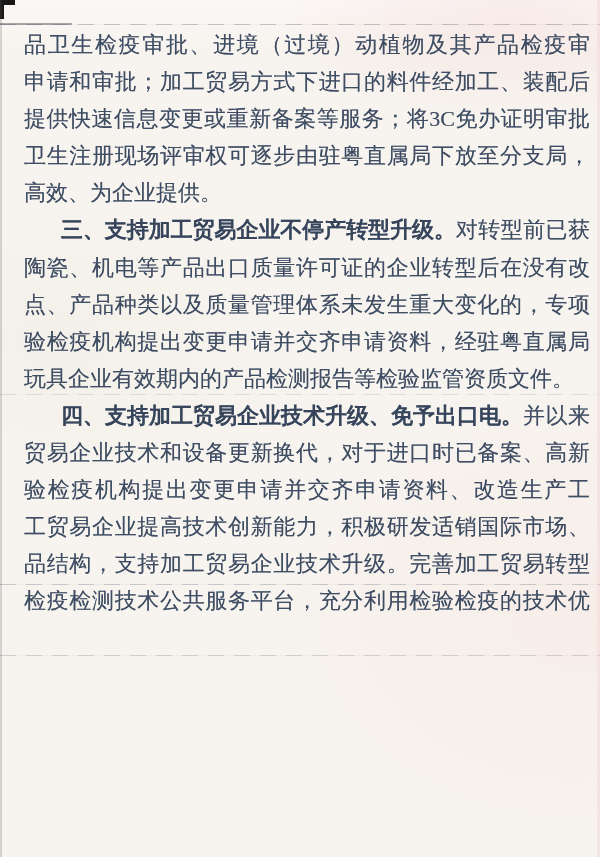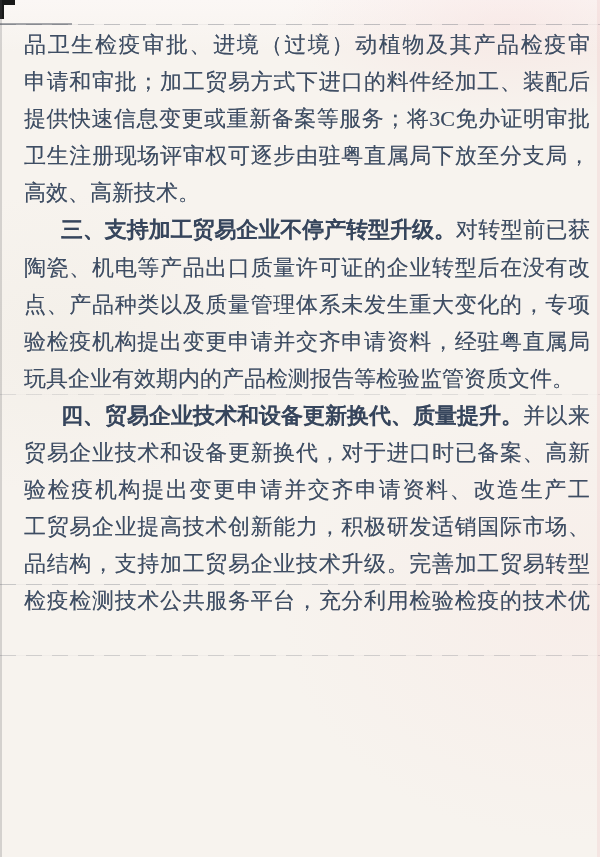--- a/index.html
+++ b/index.html
@@ -68,26 +68,26 @@
   <div class="fold-line fold-3"></div>
   <div class="fold-line fold-4"></div>
   <div class="edge-left"></div>
   <div class="edge-right"></div>
 
   <div class="text-block" id="text-block">
       <div class="line"><span>品卫生检疫审批、进境（过境）动植物及其产品检疫审批、出口卫</span></div>
       <div class="line"><span>申请和审批；加工贸易方式下进口的料件经加工、装配后以成品形</span></div>
       <div class="line"><span>提供快速信息变更或重新备案等服务；将3C免办证明审批权和出口</span></div>
       <div class="line"><span>卫生注册现场评审权可逐步由驻粤直属局下放至分支局，为企业提供</span></div>
-      <div class="line para-end"><span>高效、高新技术。</span></div>
+      <div class="line para-end"><span>高效、为企业提供。</span></div>
       <div class="line indent"><span class="heading">三、支持加工贸易企业不停产转型升级。</span><span>对转型前已获得玩具、</span></div>
       <div class="line"><span>陶瓷、机电等产品出口质量许可证的企业转型后在没有改变生产地</span></div>
       <div class="line"><span>点、产品种类以及质量管理体系未发生重大变化的，专项检测等手续</span></div>
       <div class="line"><span>验检疫机构提出变更申请并交齐申请资料，经驻粤直属局审批后可</span></div>
       <div class="line para-end"><span>玩具企业有效期内的产品检测报告等检验监管资质文件。</span></div>
-      <div class="line indent"><span class="heading">四、贸易企业技术和设备更新换代、质量提升。</span><span>并以来料加工</span></div>
+      <div class="line indent"><span class="heading">四、支持加工贸易企业技术升级、免予出口电。</span><span>并以来料加工</span></div>
       <div class="line"><span>贸易企业技术和设备更新换代，对于进口时已备案、高新技术、先</span></div>
       <div class="line"><span>验检疫机构提出变更申请并交齐申请资料、改造生产工艺，促进加</span></div>
       <div class="line"><span>工贸易企业提高技术创新能力，积极研发适销国际市场、节能、环</span></div>
       <div class="line"><span>品结构，支持加工贸易企业技术升级。完善加工贸易转型升级检验</span></div>
       <div class="line"><span>检疫检测技术公共服务平台，充分利用检验检疫的技术优势和实验</span></div>
     </div>
 </div>
 
 </body></html>

